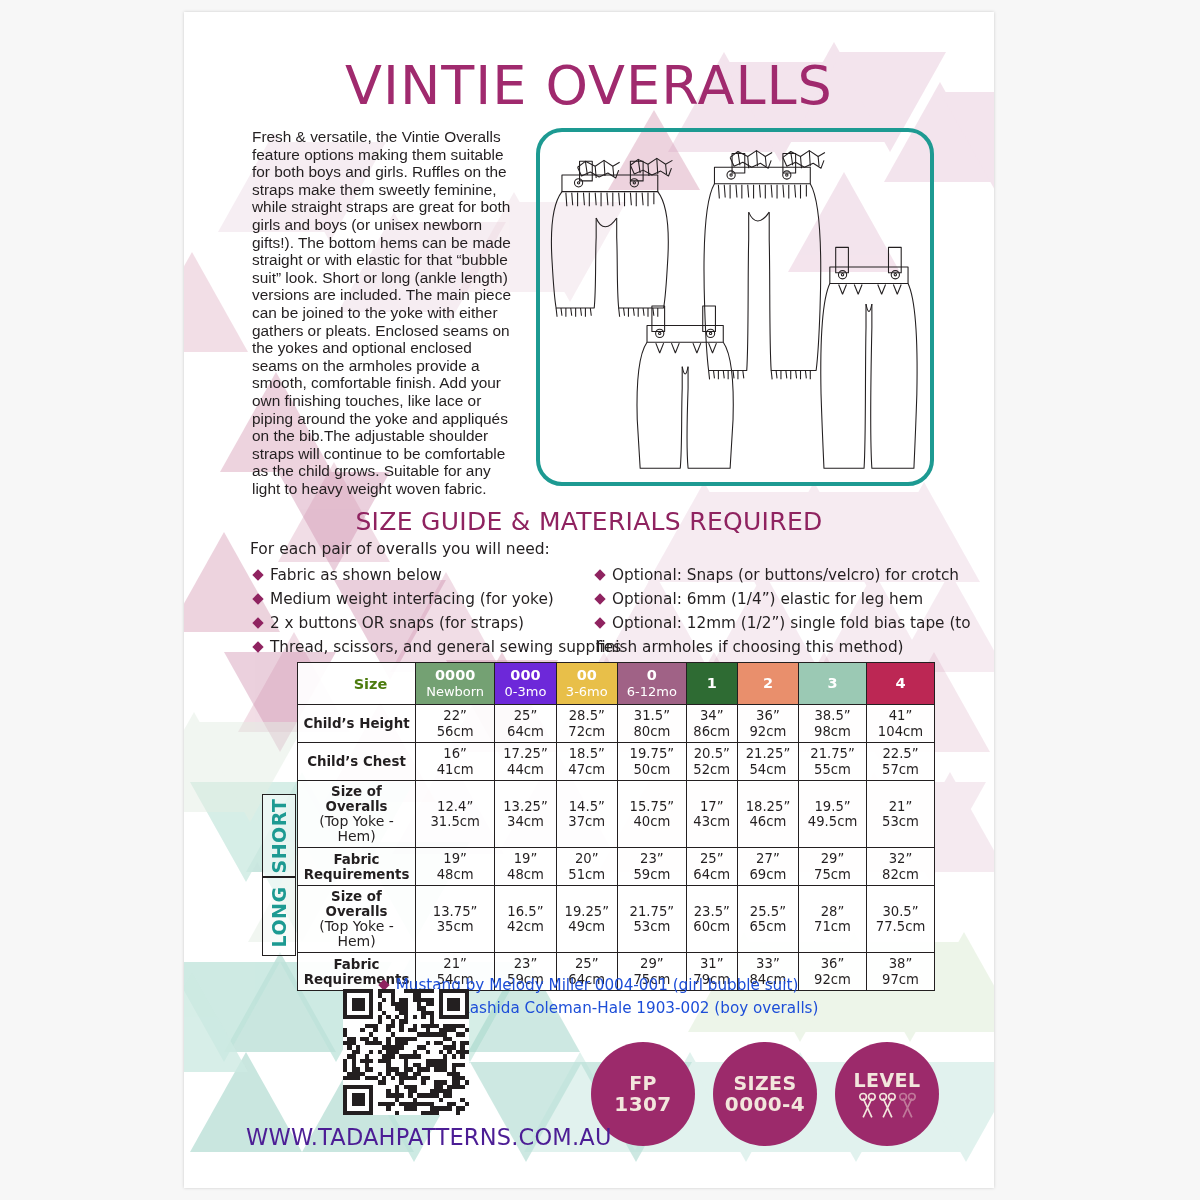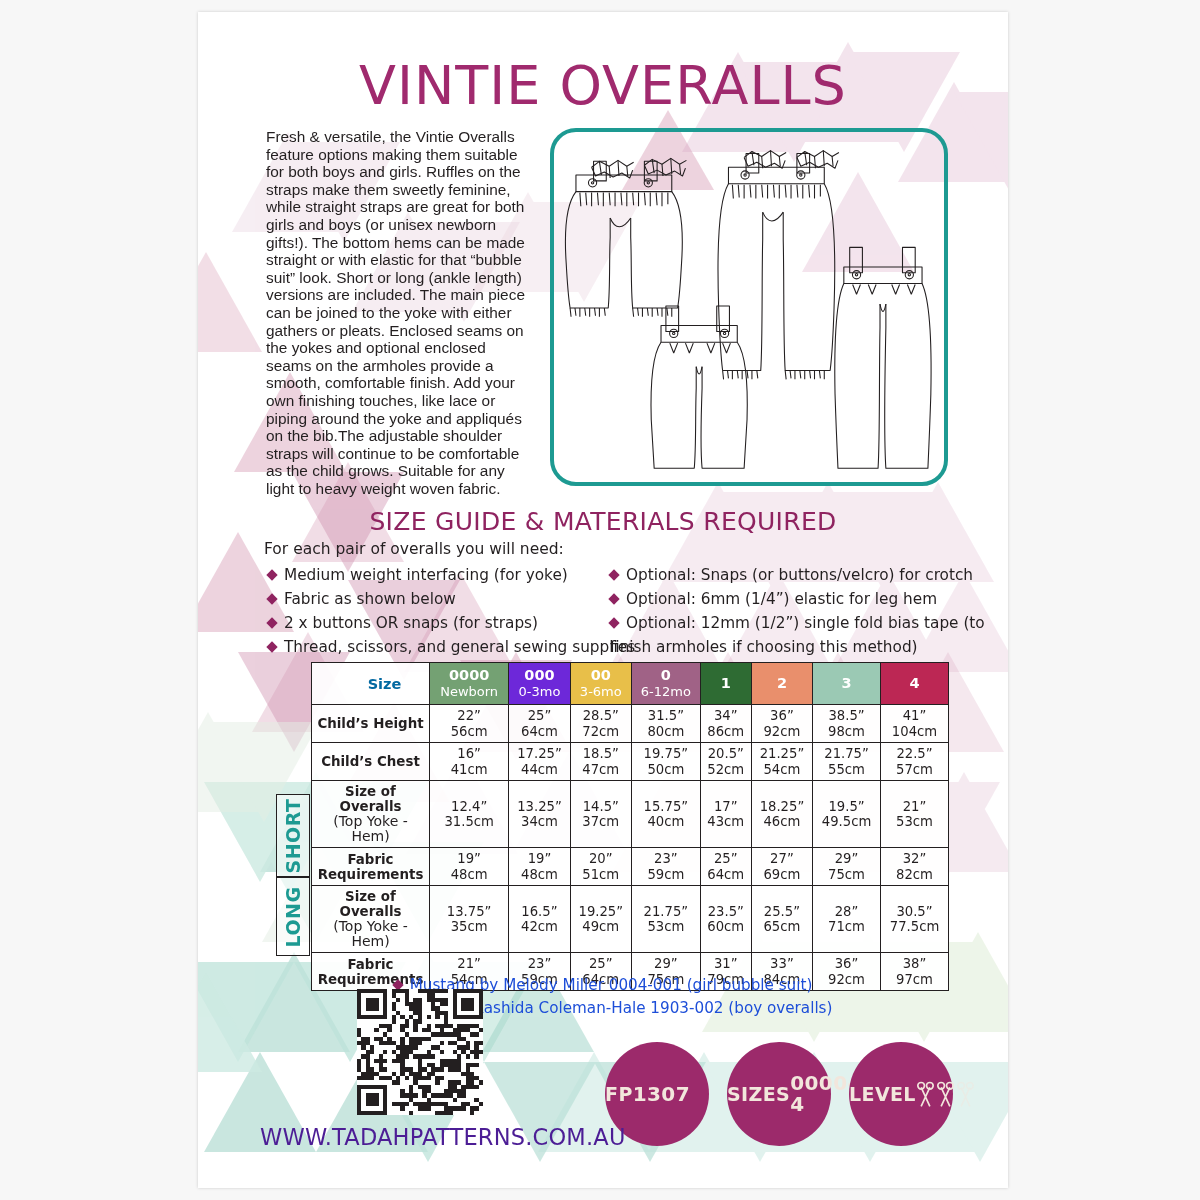--- a/index.html
+++ b/index.html
@@ -10,21 +10,21 @@
     overflow: hidden;
   }
   #stage {
     position: relative;
     width: 1200px; height: 1200px;
     background: #f7f7f7;
   }
   
   #page {
     position: absolute;
-    left: 198px; top: 12px;
+    left: 184px; top: 12px;
     width: 810px; height: 1176px;
     background: #ffffff;
     overflow: hidden;
     box-shadow: 0 0 3px rgba(0,0,0,.18);
   }
   #bgpattern { position: absolute; inset: 0; z-index: 0; }
   #content { position: absolute; inset: 0; z-index: 2; }
 
   
   .title {
@@ -117,21 +117,21 @@
     color: #231f20;
     padding: 3px 2px;
     line-height: 15px;
   }
   td.rowlabel .sub { font-weight: normal; font-size: 14px; }
   th.sizehdr-lbl {
     width: 118px;
     text-align: center;
     font-size: 14.5px;
     font-weight: bold;
-    color: #0369a1;
+    color: #4d7c0f;
     height: 42px;
     padding-left: 28px;
   }
   th.sizehdr {
     color: #ffffff;
     text-align: center;
     font-size: 14.5px;
     font-weight: bold;
     line-height: 15px;
     padding: 3px 0 4px;
@@ -188,22 +188,22 @@
     vertical-align: 1px;
   }
 
   
   .badge {
     position: absolute;
     width: 104px; height: 104px;
     border-radius: 50%;
     background: #9c2a6b;
     color: #f2e6dc;
-    display: flex; flex-direction: row;
-    align-items: center; justify-content: flex-start;
+    display: flex; flex-direction: column;
+    align-items: center; justify-content: center;
     font-family: "DejaVu Sans", sans-serif;
     font-weight: bold;
     line-height: 21px;
     font-size: 19px;
     letter-spacing: .4px;
   }
   #badge-fp    { left: 407px; top: 1030px; }
   #badge-sizes { left: 529px; top: 1030px; }
   #badge-level { left: 651px; top: 1030px; }
   .badge .l2 { font-size: 20px; }
@@ -466,25 +466,25 @@
         </svg>
       </div>
 
       <div class="sect-head" id="sizeguide-head">SIZE GUIDE &amp; MATERIALS REQUIRED</div>
 
       <div class="mat-intro">For each pair of overalls you will need:</div>
 
       <div class="mat-col" id="mat-left">
         <div class="mat-item">
           <span class="dia"></span>
-          <span>Medium weight interfacing (for yoke)</span>
+          <span>Fabric as shown below</span>
         </div>
         <div class="mat-item">
           <span class="dia"></span>
-          <span>Fabric as shown below</span>
+          <span>Medium weight interfacing (for yoke)</span>
         </div>
         <div class="mat-item">
           <span class="dia"></span>
           <span>2 x buttons OR snaps (for straps)</span>
         </div>
         <div class="mat-item">
           <span class="dia"></span>
           <span>Thread, scissors, and general sewing supplies</span>
         </div>
       </div>

